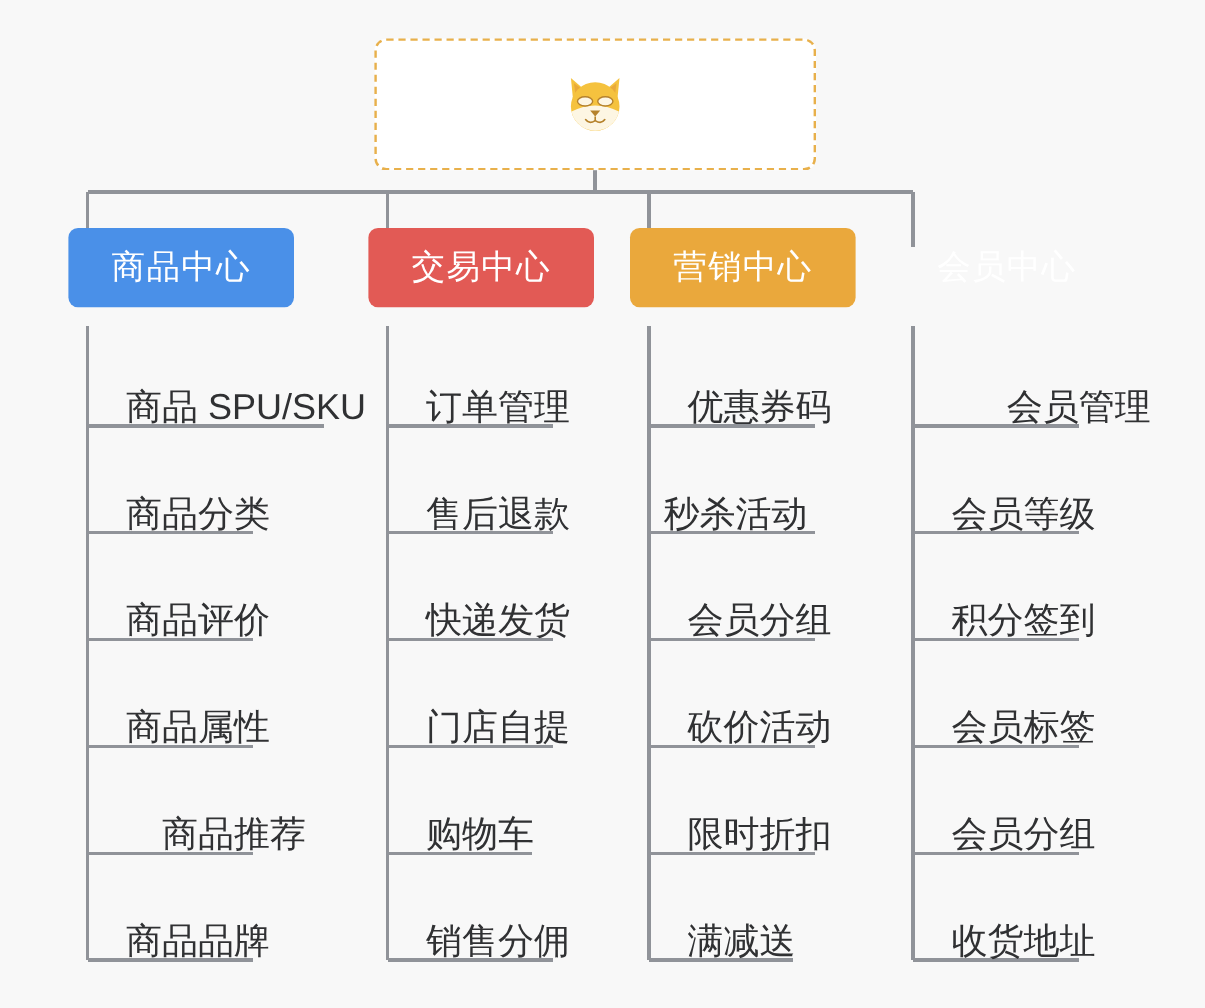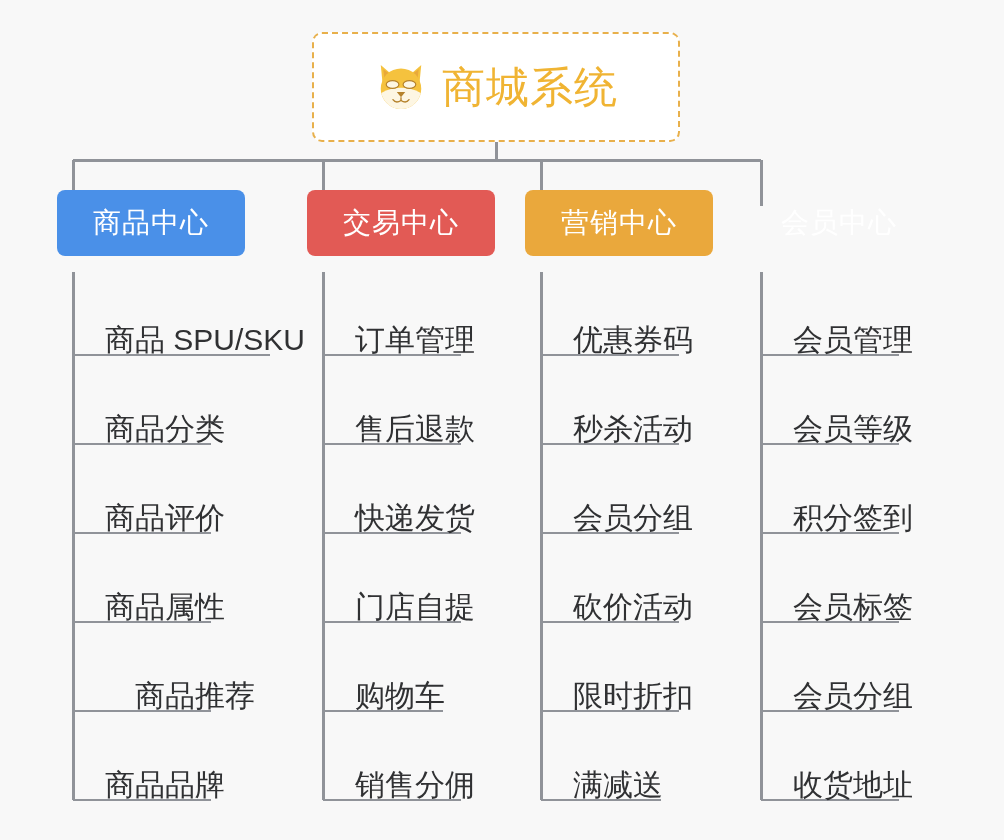--- a/index.html
+++ b/index.html
@@ -158,21 +158,20 @@
         <path d="M32 58 A24 24 0 0 1 8.6 39 Q20 33 32 33 Q44 33 55.4 39 A24 24 0 0 1 32 58 Z" fill="#fdf6e3"></path>
         <ellipse cx="22" cy="29" rx="7.5" ry="4.6" fill="#fdf6e3"></ellipse>
         <ellipse cx="42" cy="29" rx="7.5" ry="4.6" fill="#fdf6e3"></ellipse>
         <ellipse cx="22" cy="29" rx="7.5" ry="4.6" fill="none" stroke="#b5822c" stroke-width="1.4"></ellipse>
         <ellipse cx="42" cy="29" rx="7.5" ry="4.6" fill="none" stroke="#b5822c" stroke-width="1.4"></ellipse>
         <path d="M27 38 L37 38 L32 44 Z" fill="#b5822c"></path>
         <path d="M32 44 L32 48" stroke="#b5822c" stroke-width="1.6" fill="none"></path>
         <path d="M32 48 Q26 52 22.5 47" stroke="#b5822c" stroke-width="1.6" fill="none" stroke-linecap="round"></path>
         <path d="M32 48 Q38 52 41.5 47" stroke="#b5822c" stroke-width="1.6" fill="none" stroke-linecap="round"></path>
       </svg>
-      <span class="root-title">商城系统</span>
     </div>
   </div>
 
   <div id="branch-layer">
       <div class="cat-node" style="left: 57px; width: 188px; background: rgb(74, 144, 232);">
         <span class="cat-label">商品中心</span>
       </div>
       <div class="leaf" style="left: 73px; top: 321px; width: 197px;">
         <span class="leaf-label">商品 SPU/SKU</span>
       </div>
@@ -211,39 +210,39 @@
       </div>
       <div class="leaf" style="left: 323px; top: 766px; width: 138px;">
         <span class="leaf-label">销售分佣</span>
       </div>
       <div class="cat-node" style="left: 525px; width: 188px; background: rgb(234, 168, 60);">
         <span class="cat-label">营销中心</span>
       </div>
       <div class="leaf" style="left: 541px; top: 321px; width: 138px;">
         <span class="leaf-label">优惠券码</span>
       </div>
-      <div class="leaf" style="left: 541px; top: 410px; width: 138px;">
+      <div class="leaf" style="left: 521px; top: 410px; width: 138px;">
         <span class="leaf-label">秒杀活动</span>
       </div>
       <div class="leaf" style="left: 541px; top: 499px; width: 138px;">
         <span class="leaf-label">会员分组</span>
       </div>
       <div class="leaf" style="left: 541px; top: 588px; width: 138px;">
         <span class="leaf-label">砍价活动</span>
       </div>
       <div class="leaf" style="left: 541px; top: 677px; width: 138px;">
         <span class="leaf-label">限时折扣</span>
       </div>
       <div class="leaf" style="left: 541px; top: 766px; width: 120px;">
         <span class="leaf-label">满减送</span>
       </div>
       <div class="cat-node" style="left: 745px; width: 188px;">
         <span class="cat-label">会员中心</span>
       </div>
-      <div class="leaf" style="left: 761px; top: 321px; width: 138px;">
+      <div class="leaf" style="left: 761px; top: 321px; width: 138px; padding-left: 46px;">
         <span class="leaf-label">会员管理</span>
       </div>
       <div class="leaf" style="left: 761px; top: 410px; width: 138px;">
         <span class="leaf-label">会员等级</span>
       </div>
       <div class="leaf" style="left: 761px; top: 499px; width: 138px;">
         <span class="leaf-label">积分签到</span>
       </div>
       <div class="leaf" style="left: 761px; top: 588px; width: 138px;">
         <span class="leaf-label">会员标签</span>

